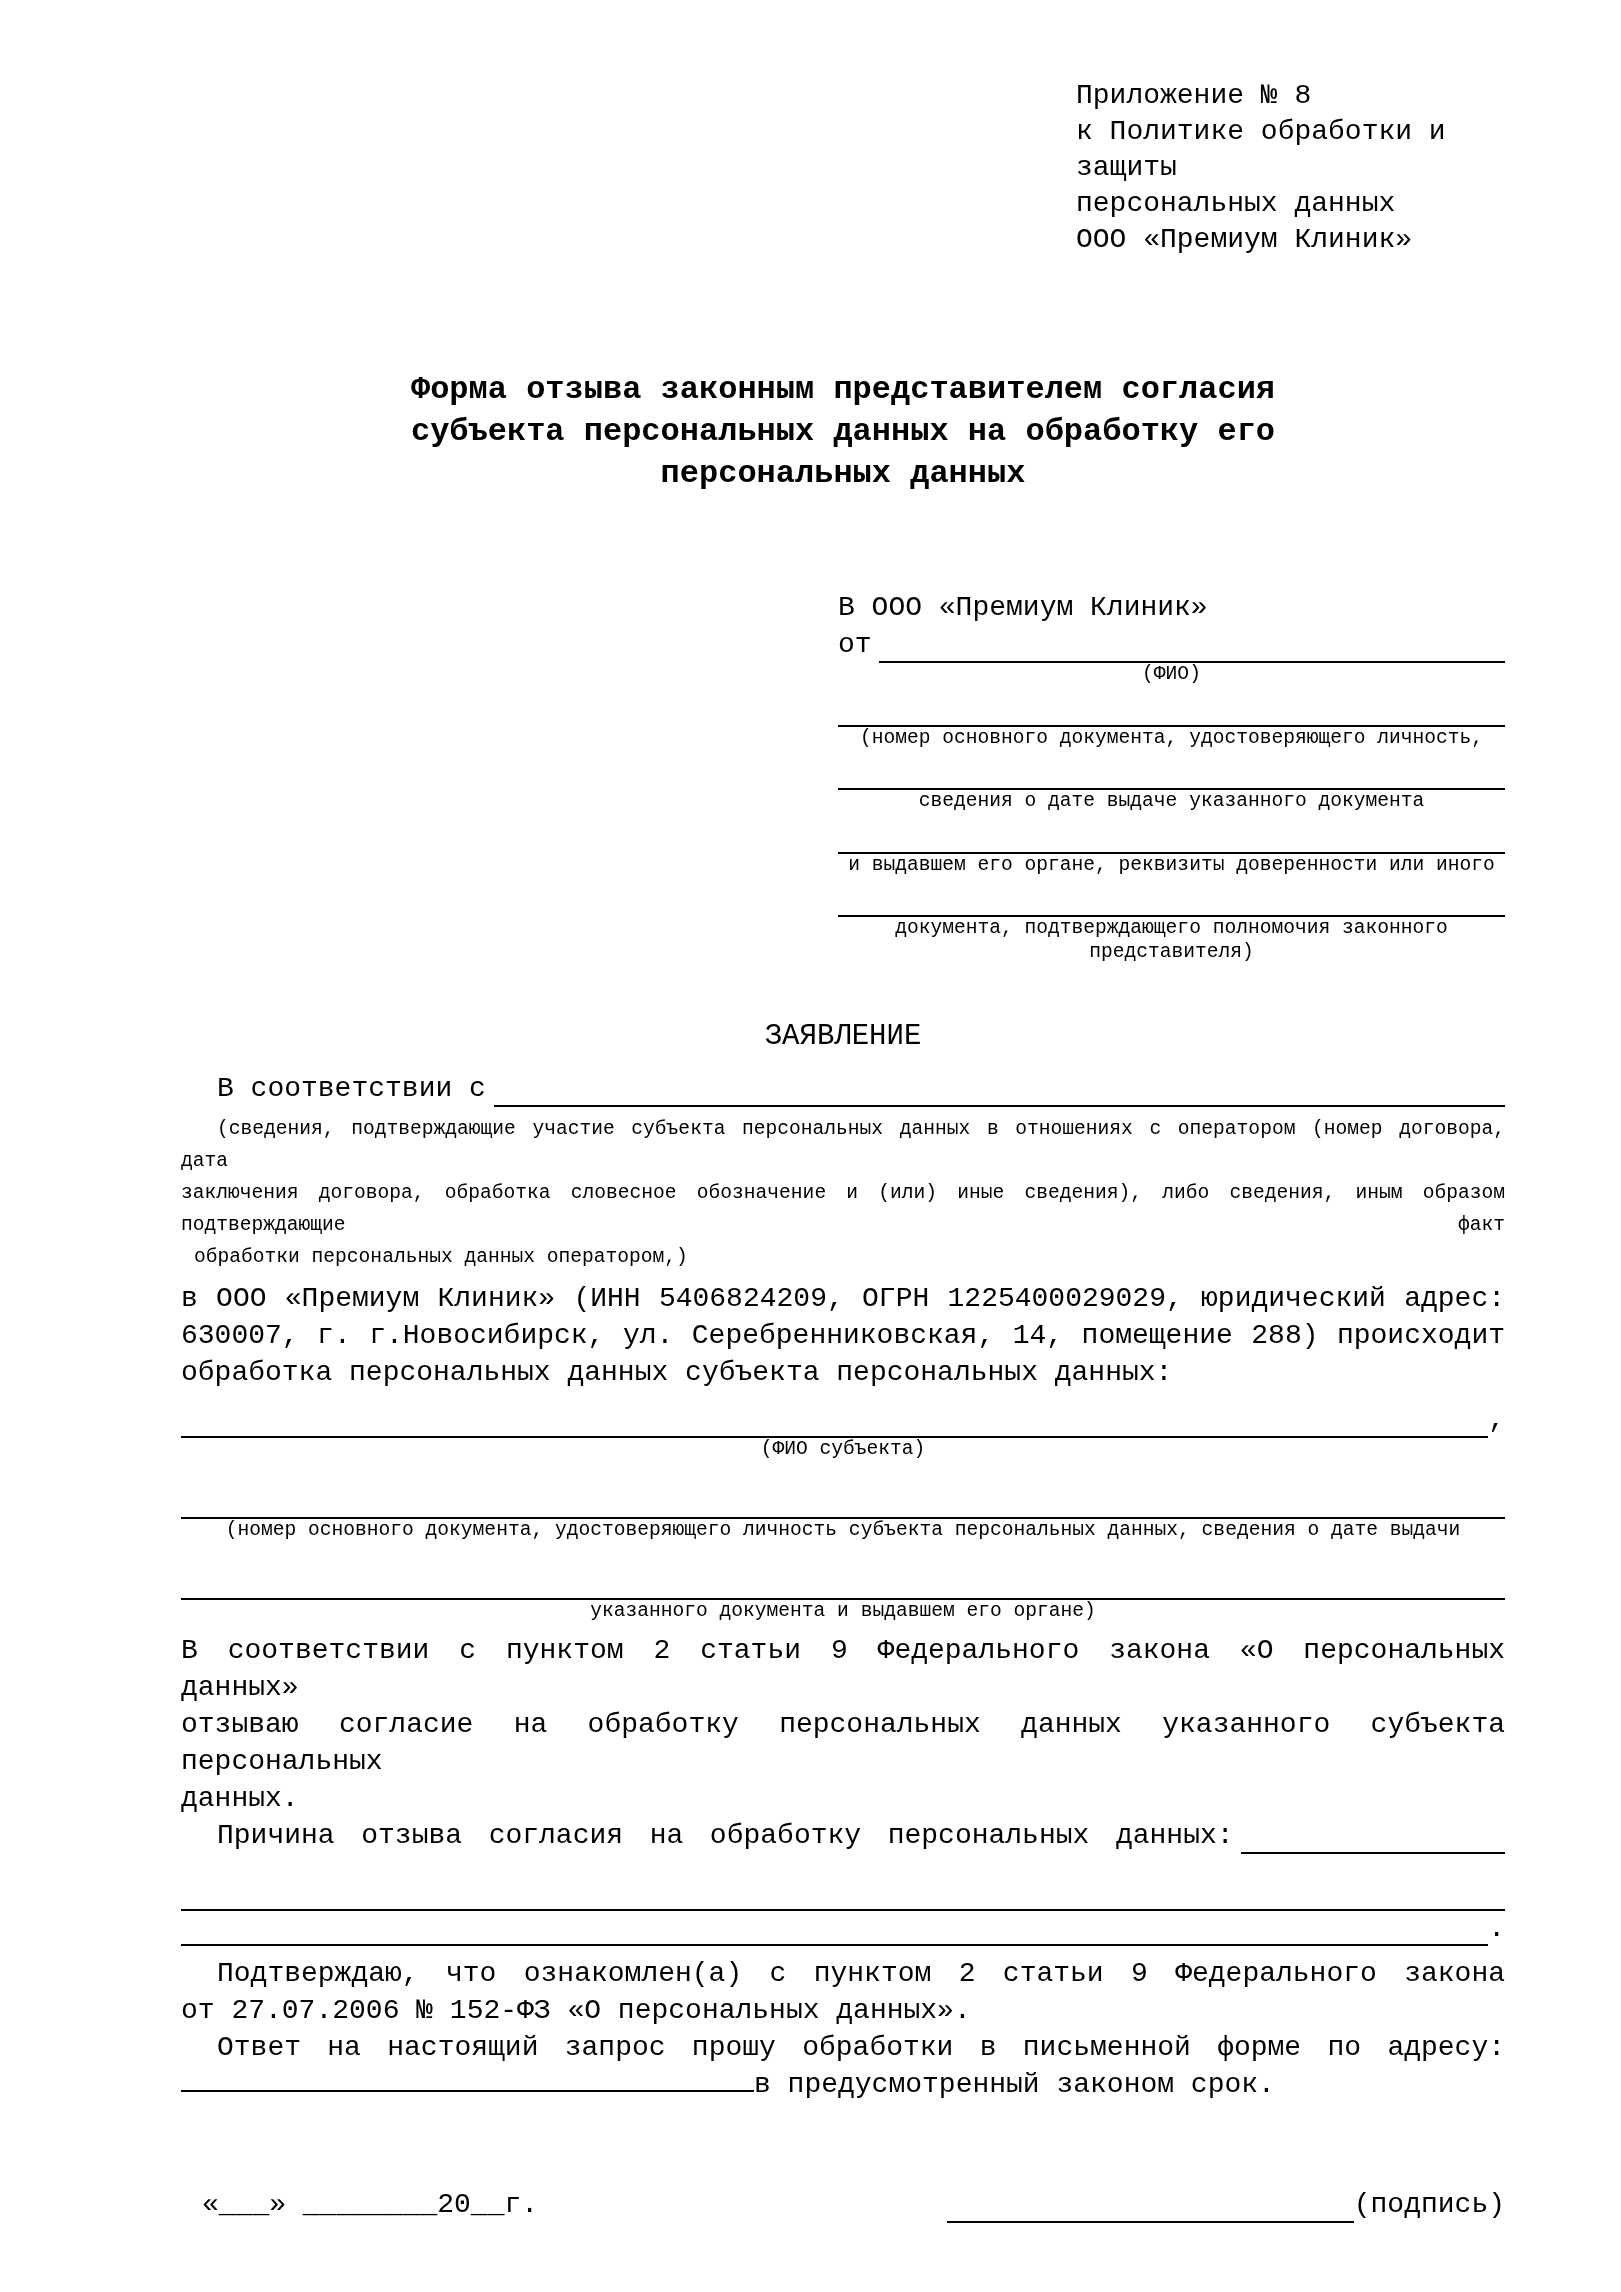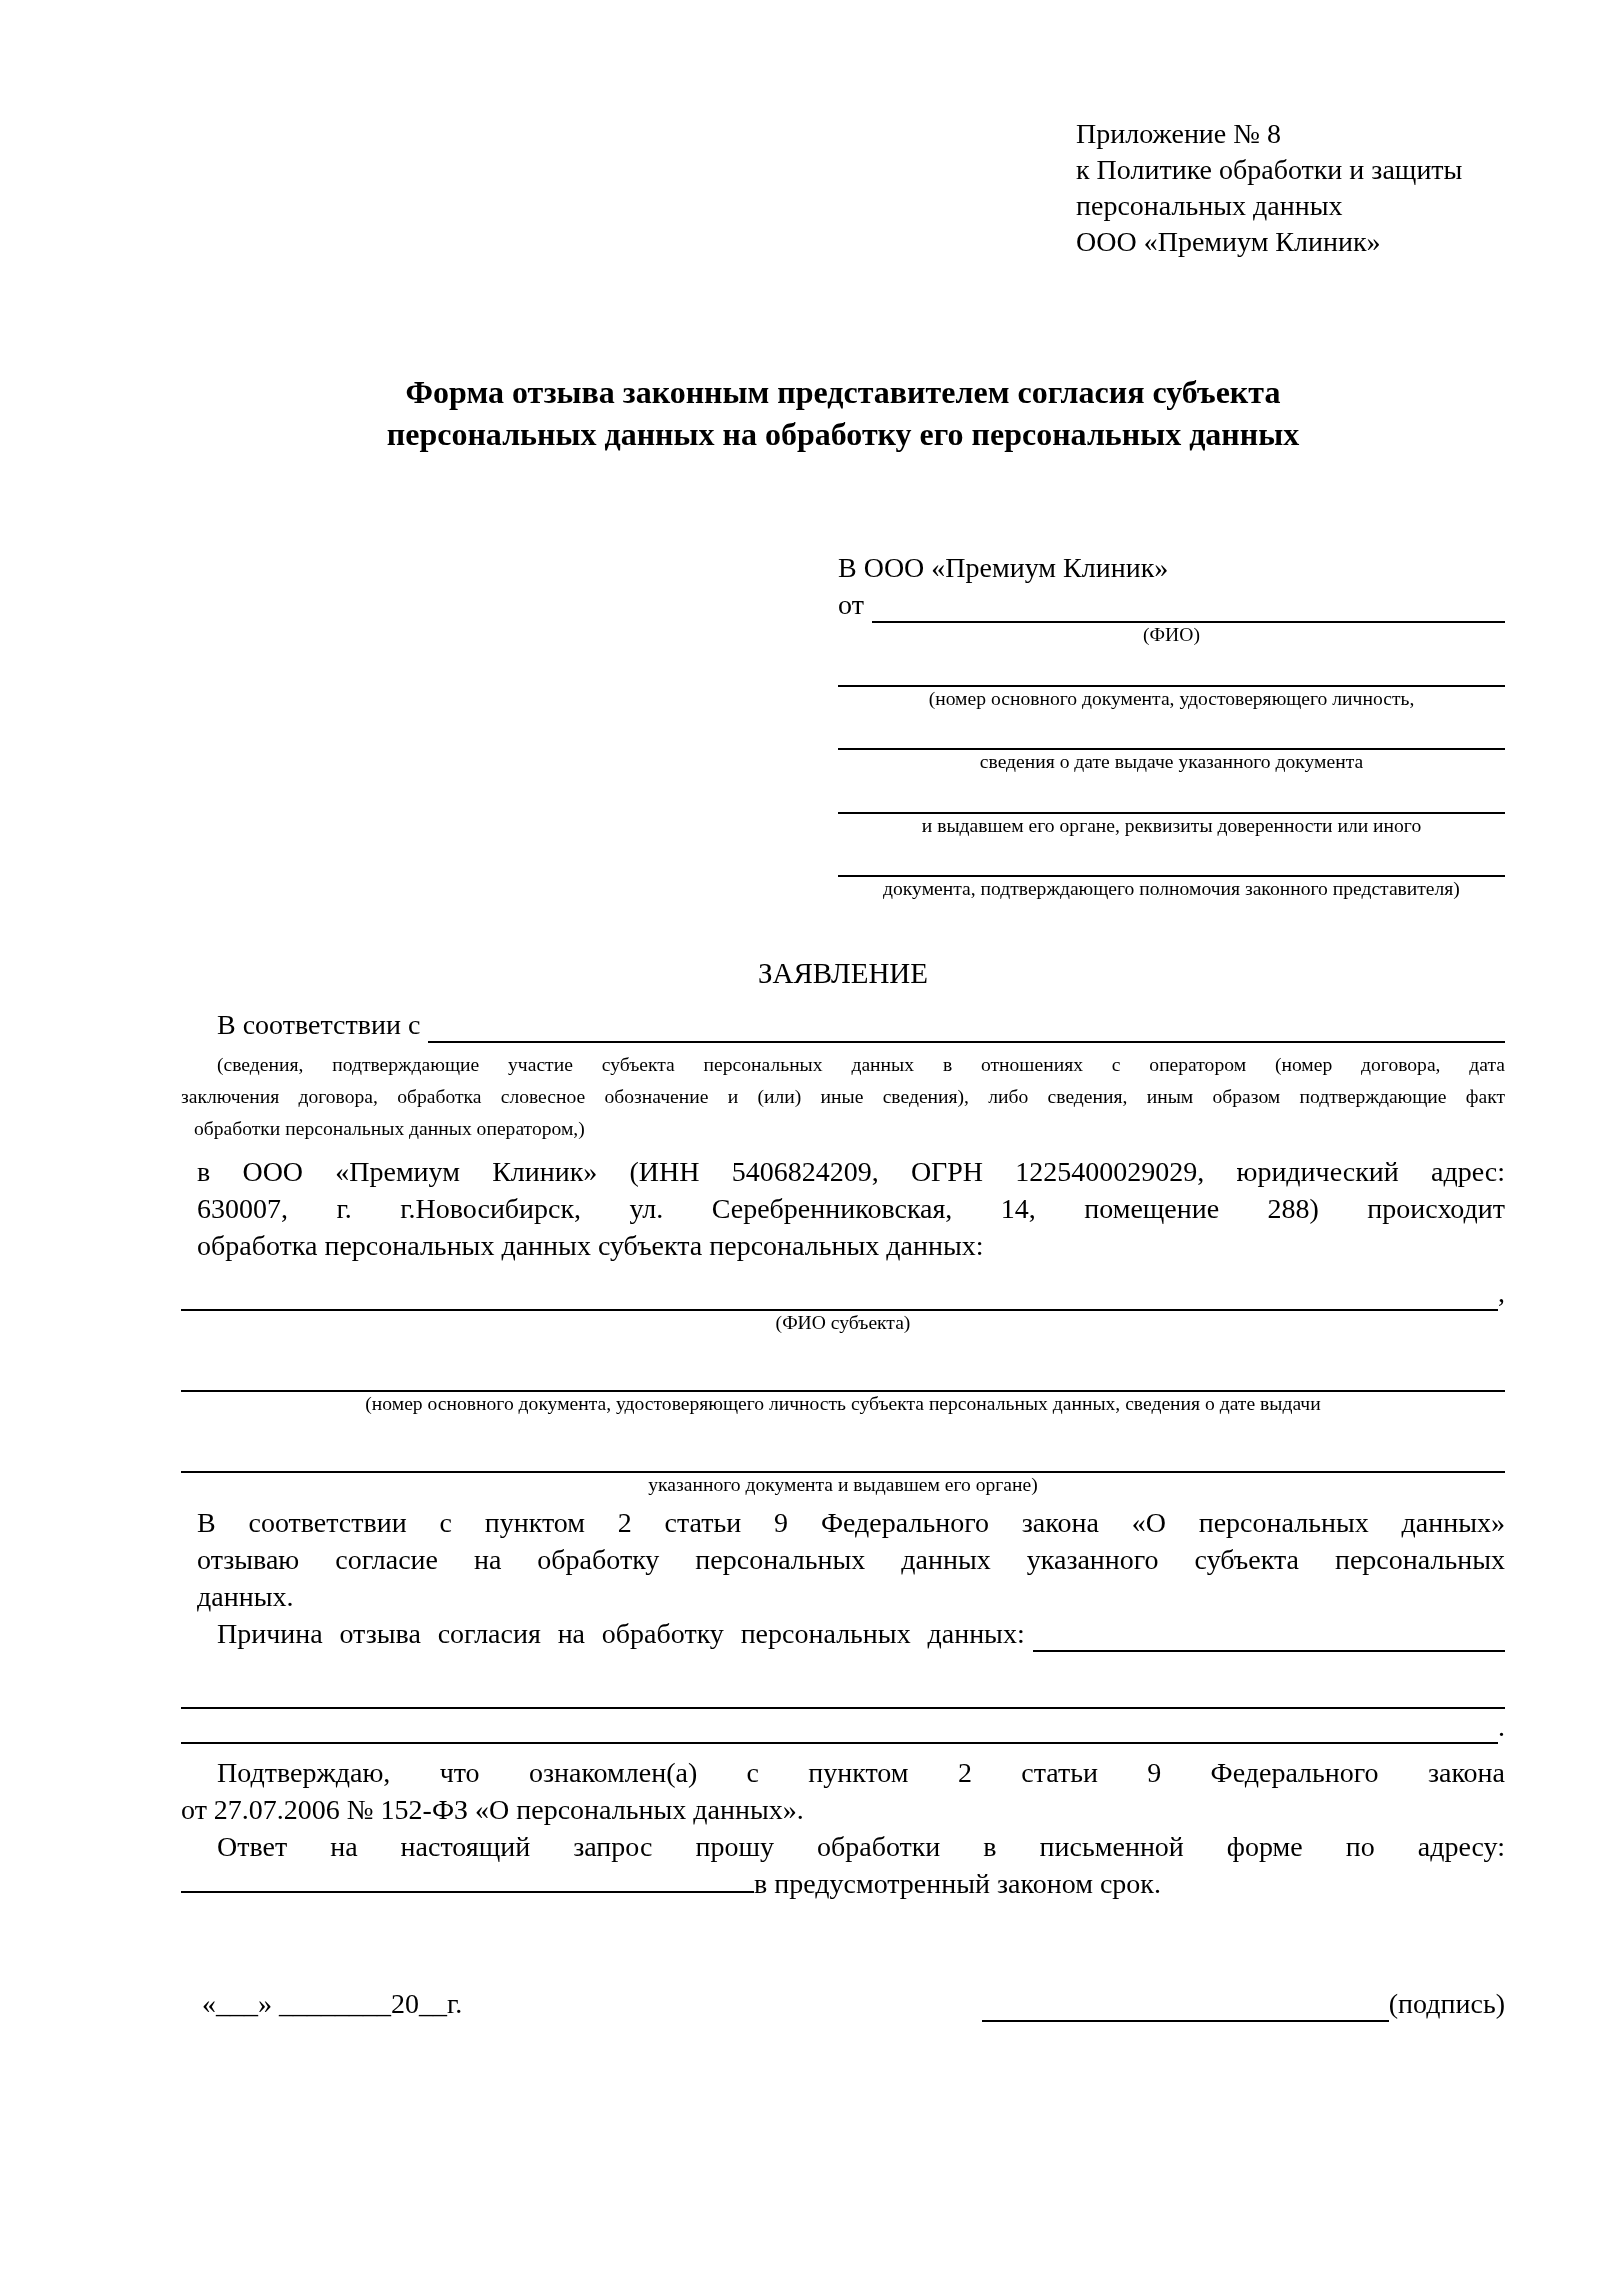--- a/index.html
+++ b/index.html
@@ -1,22 +1,22 @@
 <!DOCTYPE html>
 <html><head>
 <meta charset="utf-8">
 <style>
   * { margin:0; padding:0; box-sizing:border-box; }
   html,body { background:#ffffff; }
   .page {
     position:relative;
     width:1621px; height:2293px;
     background:#ffffff; color:#000000;
-    font-family:Liberation Serif, serif;
-    padding:116px 116px 0 181px;
+    font-family:Liberation Mono, monospace;
+    padding:78px 116px 0 181px;
     overflow:hidden;
   }
   
   .corner { margin-left:895px; font-size:28px; line-height:36px; }
   
   .title {
     margin:111px auto 0; max-width:1010px;
     text-align:center; font-weight:bold;
     font-size:32px; line-height:42px;
   }
@@ -31,21 +31,21 @@
   .blank { height:38px; border-bottom:2px solid #000; }
   
   .heading { margin-top:54px; text-align:center; font-size:29px; line-height:37px; }
   .flex-row { display:flex; font-size:28px; line-height:37px; }
   .indent { padding-left:36px; }
   .body-line { font-size:28px; line-height:37px; text-align:justify; text-align-last:justify; }
   .body-last { font-size:28px; line-height:37px; text-align:left; }
   .sc { font-size:19.6px; line-height:32px; text-align:justify; text-align-last:justify; }
   .sc-first { text-indent:36px; }
   .sc-last { text-align:left; text-align-last:left;margin-left:13px; }
-  .mt8 { margin-top:7.8px;margin-left:16px; }
+  .mt8 { margin-top:7.8px; }
   .mt10 { margin-top:9.8px; }
   .mt15 { margin-top:14.7px; }
   .mt20 { margin-top:19.6px; }
   .suffix { flex:0 0 auto; }
   .reason-lbl { word-spacing:9.8px; }
   .hr-gap { height:57px; border-bottom:2px solid #000; }
   .hr-row { display:flex; font-size:28px; line-height:35px; }
   .inline-fill { display:inline-block; width:573px; border-bottom:2px solid #000; }
   .footer { margin-top:83px; display:flex; justify-content:space-between; align-items:flex-end; font-size:28px; line-height:37px; }
   .footer-left { margin-left:21px; }

